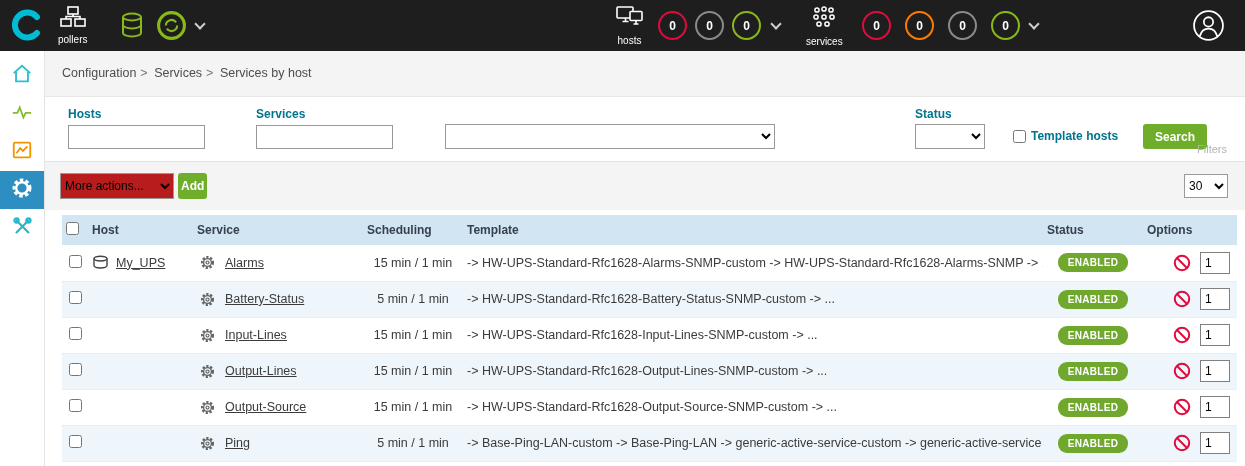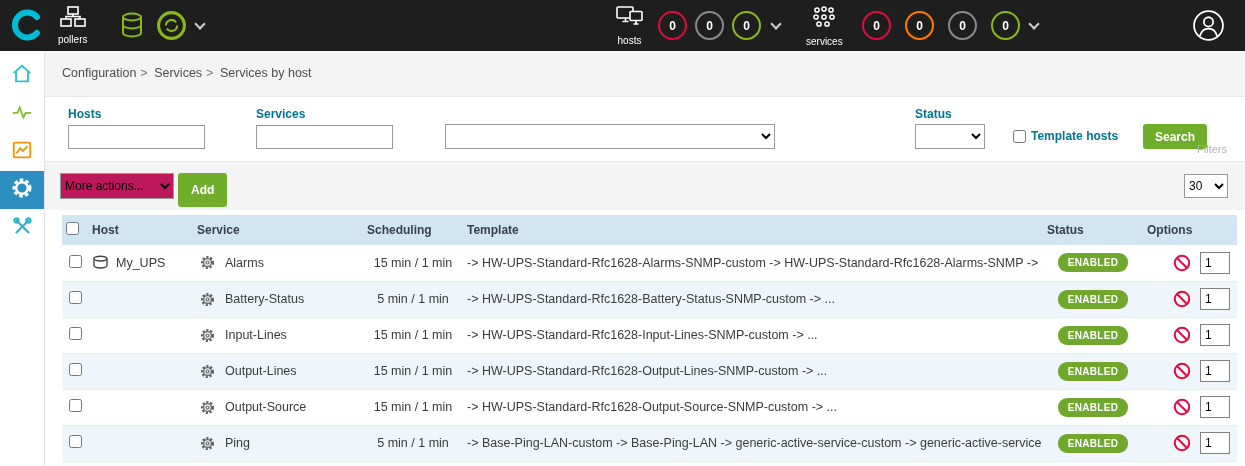--- a/index.html
+++ b/index.html
@@ -53,36 +53,36 @@
   .disabled-wrap label { font-size:12px; font-weight:bold; color:#00758f; }
   .btn-green {
     background:#6fae2b; color:#fff; border:none; border-radius:3px;
     font-size:12px; font-weight:bold; padding:5px 12px; cursor:pointer;
     font-family:"Liberation Sans",sans-serif;
   }
   .search-btn { position:absolute; left:1098px; top:27px; height:25px; }
   .filters-caption { position:absolute; right:18px; top:46px; font-size:11px; color:#b3b3b3; }
 
   .toolbar { position:relative; height:48px; }
-  .more-actions { position:absolute; left:15px; top:11px; width:114px; height:26px; border:1px solid #999; background:#be185d; font-size:12px; font-family:"Liberation Sans",sans-serif; }
-  .add-btn { position:absolute; left:133px; top:11px; height:34px; padding:4px 13px; }
+  .more-actions { position:absolute; left:15px; top:11px; width:114px; height:26px; border:1px solid #999; background:#b91c1c; font-size:12px; font-family:"Liberation Sans",sans-serif; }
+  .add-btn { position:absolute; left:133px; top:11px; height:26px; padding:4px 3px; }
   .pagesize { position:absolute; right:17px; top:12px; width:44px; height:24px; border:1px solid #999; background:#fff; font-size:12px; font-family:"Liberation Sans",sans-serif; }
 
   .table-card { background:#fff; height:256px; padding-top:5px; }
   table.svc { width:1175px; margin-left:17px; border-collapse:collapse; table-layout:fixed; }
   table.svc thead th {
     background:#d2e5f2; height:30px; font-size:12px; color:#36414e;
     font-weight:bold; text-align:left; padding:0 4px; cursor:pointer;
   }
   th.center, td.center { text-align:center; }
   table.svc tbody td { height:36px; font-size:12.5px; color:#3b3b3b; border-bottom:1px solid #e7eff6; padding:0 4px; vertical-align:middle; }
   table.svc tbody tr:nth-child(even) { background:#eef6fc; }
   .cell-host-inner { display:flex; align-items:center; gap:7px; }
   .cell-svc-inner { display:flex; align-items:center; gap:9px; padding-left:2px; }
-  .host-link, .svc-link { cursor:pointer; }
+  .host-link, .svc-link { cursor:pointer;text-decoration:underline; }
   td.cell-template { font-size:12px; color:#3b3b3b; padding-left:18px; white-space:nowrap; overflow:hidden; }
   .badge { display:inline-block; background:#6fa82c; color:#fff; font-size:10px; font-weight:bold; letter-spacing:.3px; padding:4px 10px; border-radius:9px; }
   td.cell-options .opt-wrap { display:flex; align-items:center; gap:9px; padding-left:26px; }
   .order-input { width:30px; height:22px; border:1px solid #808080; font-size:12px; padding:0 4px; font-family:"Liberation Sans",sans-serif; }
   .noentry { cursor:pointer; display:inline-flex; }
   .gear-ic, .host-ic { display:inline-flex; }
   input[type="checkbox"] { width:13px; height:13px; cursor:pointer; }
 </style>
 </head>
 <body>

